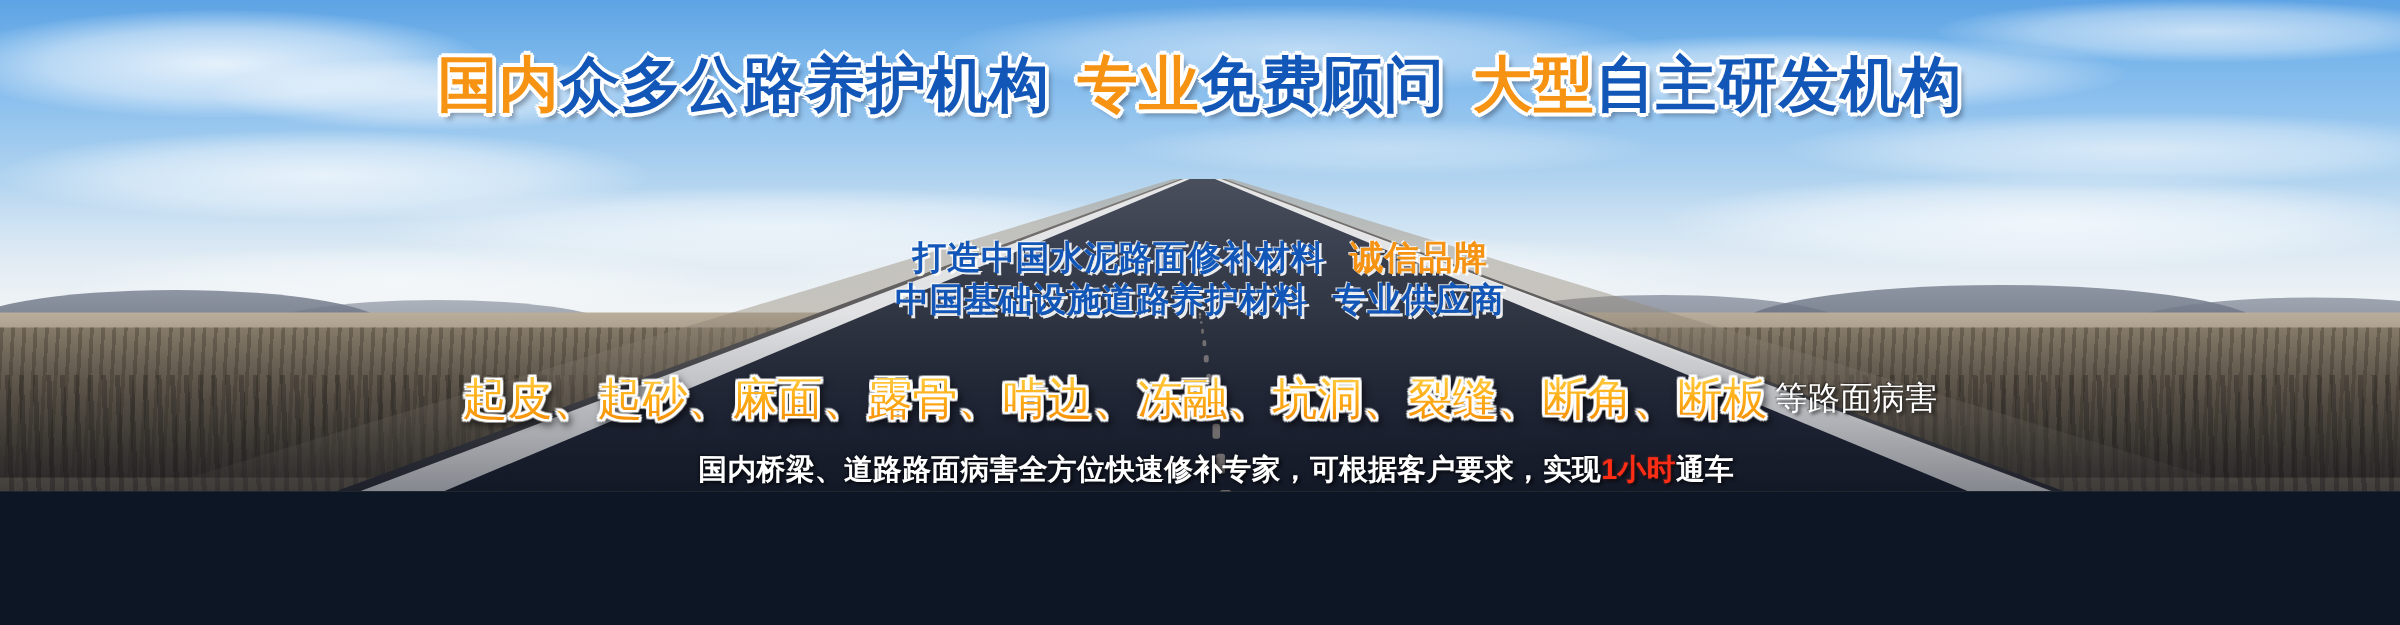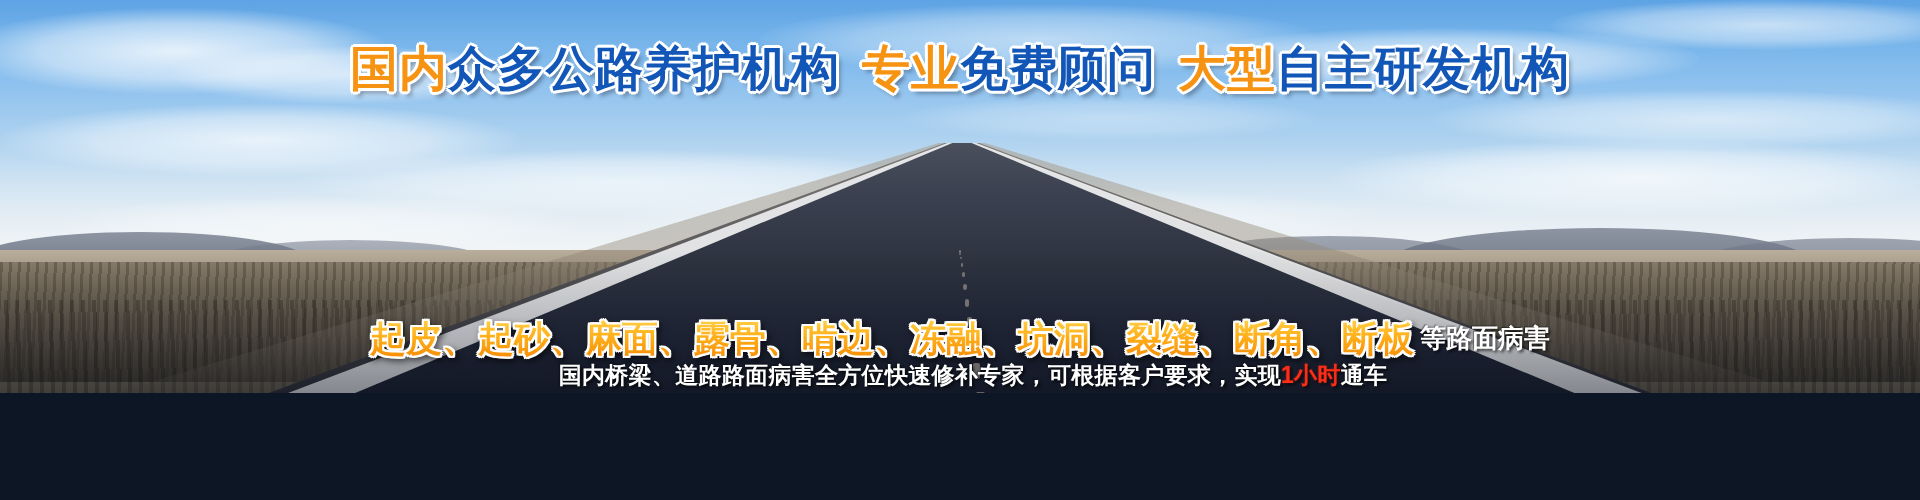--- a/index.html
+++ b/index.html
@@ -162,21 +162,21 @@
 
   
   .bt-lead {
     top:294px; font-size:22px; font-weight:bold; letter-spacing:.5px;
     color:#ffffff; white-space:nowrap;
     text-shadow:-2px -2px 0 #12408f, 2px -2px 0 #12408f, -2px 2px 0 #12408f, 2px 2px 0 #12408f,
                  0 -3px 0 #12408f, 0 3px 0 #12408f, -3px 0 0 #12408f, 3px 0 0 #12408f,
                  2px 3px 4px rgba(0,0,0,.5);
   }
   .bt-diseases {
-    top:320px; font-size:36px; font-weight:bold; letter-spacing:0px;
+    top:300px; font-size:36px; font-weight:normal; letter-spacing:0px;
     white-space:nowrap; line-height:1.05;
   }
   .dz {
     color:#ffa212;
     background:linear-gradient(180deg,#ffd24a 0%, #ffb01a 45%, #f58c06 100%);
     -webkit-background-clip:text;
     background-clip:text;
     -webkit-text-fill-color:transparent;
     filter:
       drop-shadow(-2px 0 0 #fff) drop-shadow(2px 0 0 #fff)
@@ -252,20 +252,26 @@
       <div class="dash" style="left: 979.883px; top: 424.026px; width: 10.3533px; height: 22.8832px; opacity: 0.77;"></div>
       <div class="dash" style="left: 984.205px; top: 460.042px; width: 12.082px; height: 27.205px; opacity: 0.85;"></div>
     </div>
   <div class="vignette"></div>
 
   <div class="layer headline hl1">
     <span class="hl-orange">国内</span><span class="hl-blue">众多公路养护机构</span><span class="gap"></span><span class="hl-orange">专业</span><span class="hl-blue">免费顾问</span><span class="gap"></span><span class="hl-orange">大型</span><span class="hl-blue">自主研发机构</span>
   </div>
 
 
+  <div class="layer subcopy sub1">
+    <span class="sc-blue">打造中国水泥路面修补材料</span><span class="gap-s"></span><span class="sc-orange">诚信品牌</span>
+  </div>
+  <div class="layer subcopy sub2">
+    <span class="sc-blue">中国基础设施道路养护材料</span><span class="gap-s"></span><span class="sc-blue">专业供应商</span>
+  </div>
 
 
   <div class="layer bt-diseases">
     <span class="dz">起皮、起砂、麻面、露骨、啃边、冻融、坑洞、裂缝、断角、断板</span><span class="dz-tail">等路面病害</span>
   </div>
 
   <div class="layer bt-last">
     <span>国内桥梁、道路路面病害全方位快速修补专家，可根据客户要求，实现</span><span class="hot">1小时</span><span>通车</span>
   </div>
 

